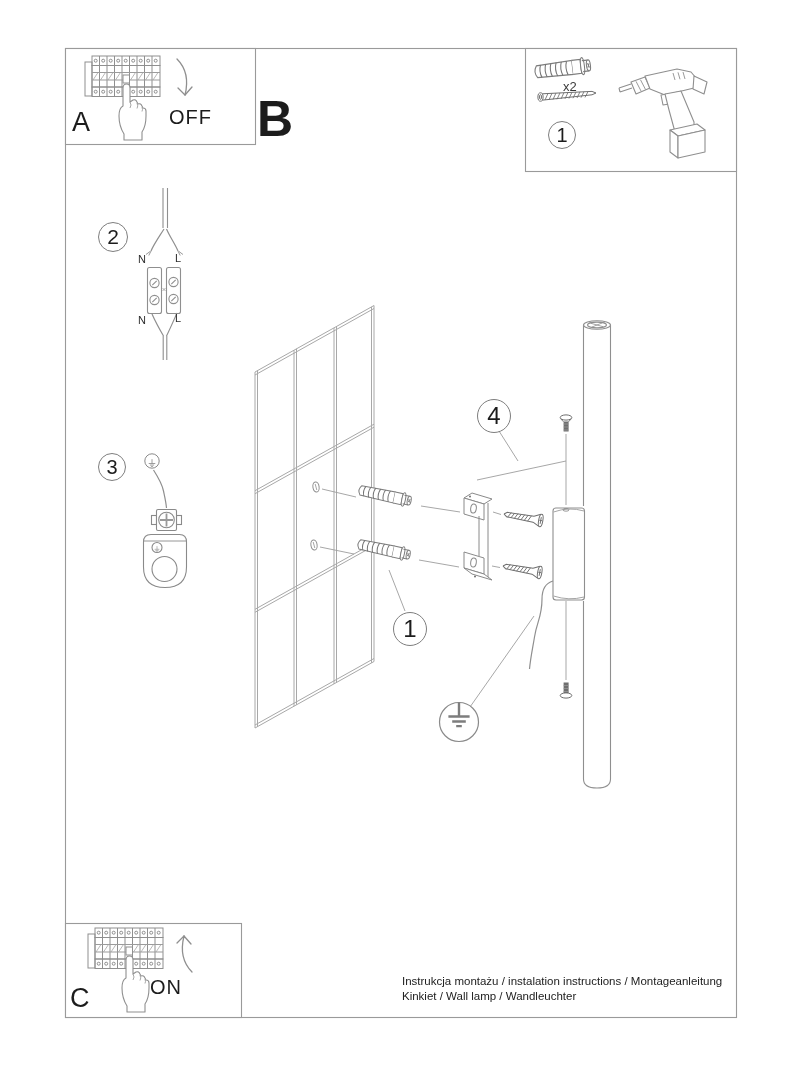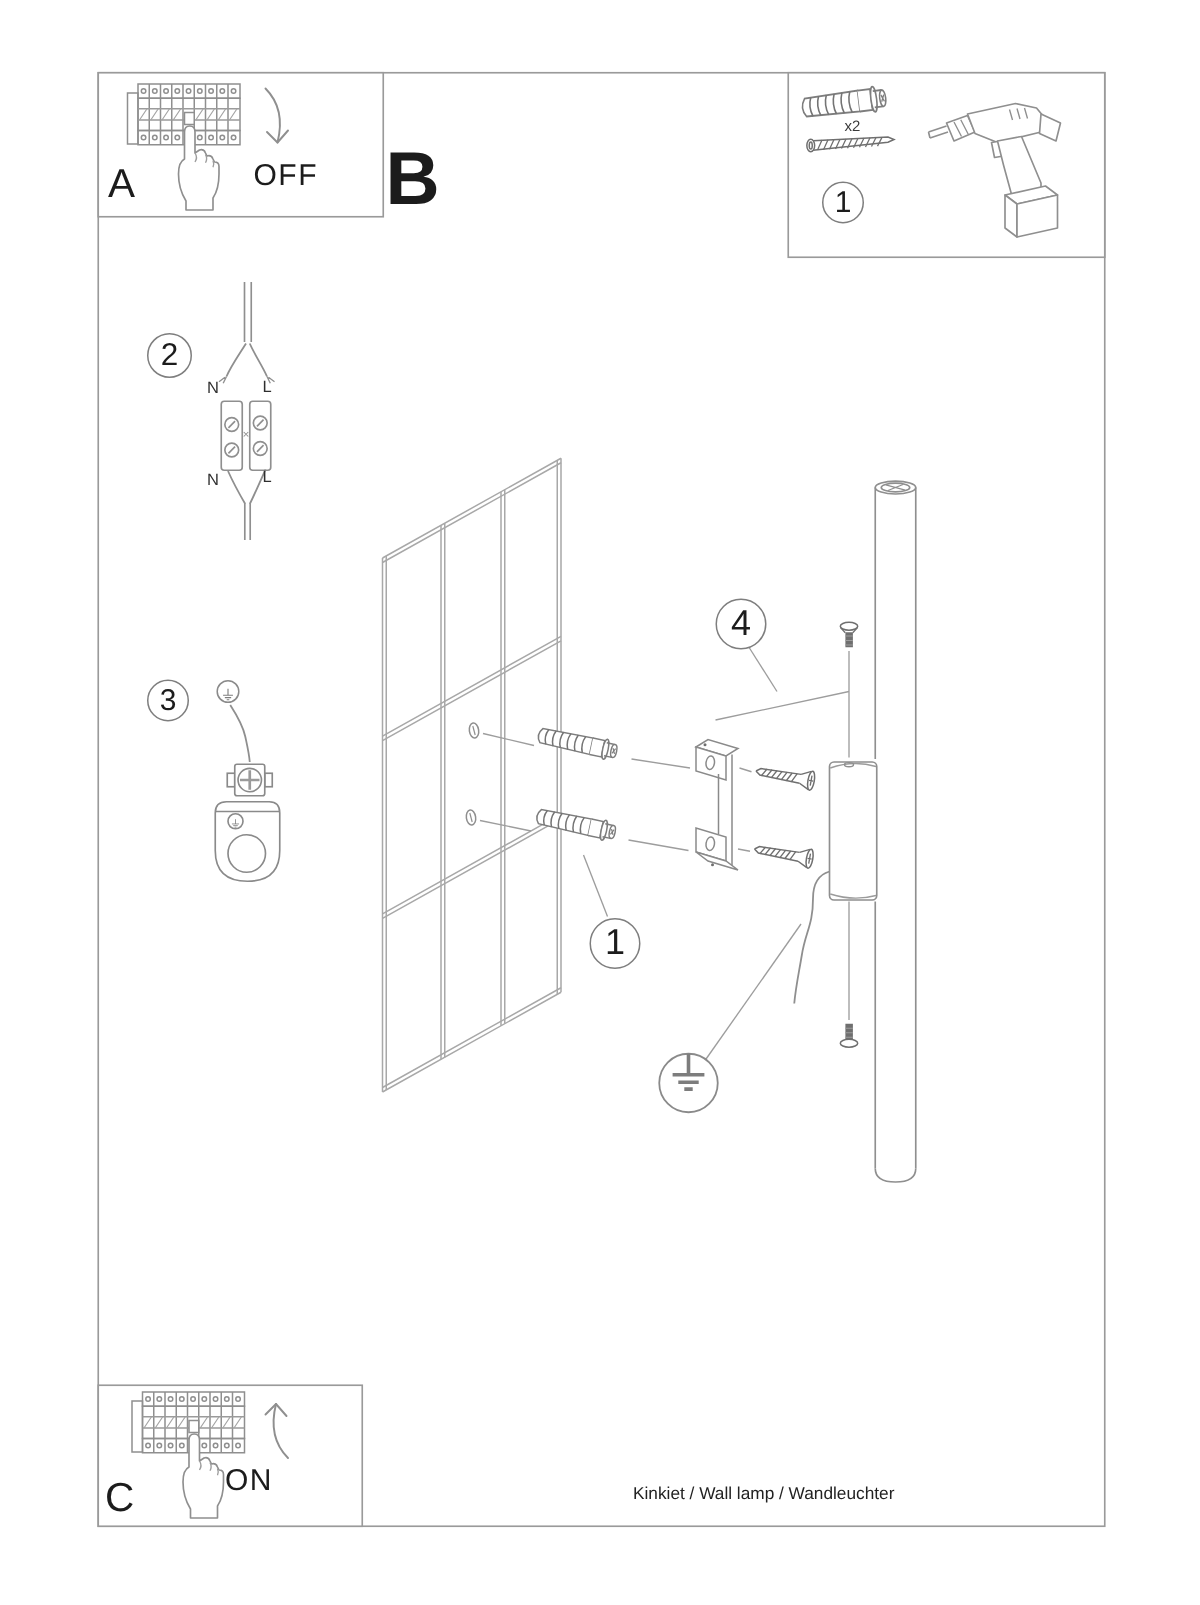--- a/index.html
+++ b/index.html
@@ -4,21 +4,21 @@
 <style>
   html,body{margin:0;padding:0;background:#ffffff;}
   #sheet{position:relative;width:800px;height:1070px;background:#ffffff;overflow:hidden;
          font-family:"Liberation Sans","DejaVu Sans",sans-serif;color:#1c1c1c;}
   #lineart{position:absolute;left:0;top:0;}
   .txt{position:absolute;white-space:nowrap;color:#1c1c1c;}
   .letter{font-size:27px;line-height:1;}
   .letter-big{font-size:50px;line-height:1;font-weight:bold;}
   .switch{font-size:20px;line-height:1;letter-spacing:1px;}
   .wire-label{font-size:11px;line-height:1;color:#2e2e2e;}
-  .qty{font-size:10px;line-height:1;color:#3a3a3a;text-align:right;}
+  .qty{font-size:13px;line-height:1;color:#3a3a3a;text-align:right;}
   .circle-num{position:absolute;border:1.4px solid #7e7e7e;border-radius:50%;
               background:#fff;display:flex;align-items:center;justify-content:center;
               color:#1c1c1c;box-sizing:border-box;}
   .footer-line{position:absolute;font-size:11.5px;line-height:14.5px;color:#222;white-space:nowrap;}
 </style>
 </head>
 <body>
 
 <div id="sheet">
 
@@ -308,15 +308,16 @@
 <div class="circle-num" style="left:477px;top:399px;width:34px;height:34px;font-size:24px;">4</div>
 <div class="circle-num" style="left:393px;top:612px;width:34px;height:34px;font-size:24px;">1</div>
 
 <div class="txt wire-label" style="left:138px;top:254px;">N</div>
 <div class="txt wire-label" style="left:175px;top:253px;">L</div>
 <div class="txt wire-label" style="left:138px;top:315px;">N</div>
 <div class="txt wire-label" style="left:175px;top:313px;">L</div>
 
 <div class="txt qty" style="left:563px;top:80px;">x2</div>
 
-<div class="footer-line" style="left:402px;top:988.5px;margin-left:20px;">Kinkiet / Wall lamp / Wandleuchter</div>
+<div class="footer-line" style="left:402px;top:974px;">Instrukcja montażu / instalation instructions / Montageanleitung</div>
+<div class="footer-line" style="left:402px;top:988.5px;">Kinkiet / Wall lamp / Wandleuchter</div>
 
 </div>
 
 </body></html>

